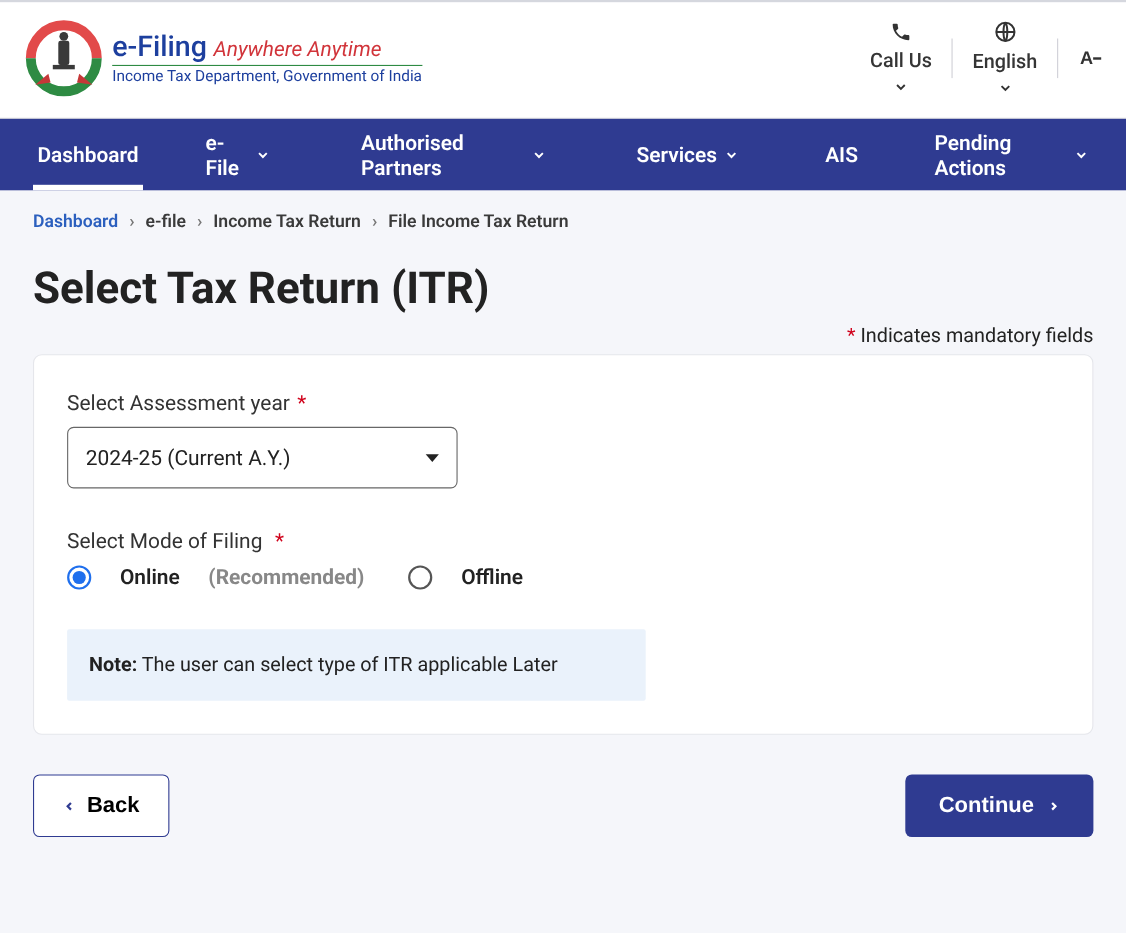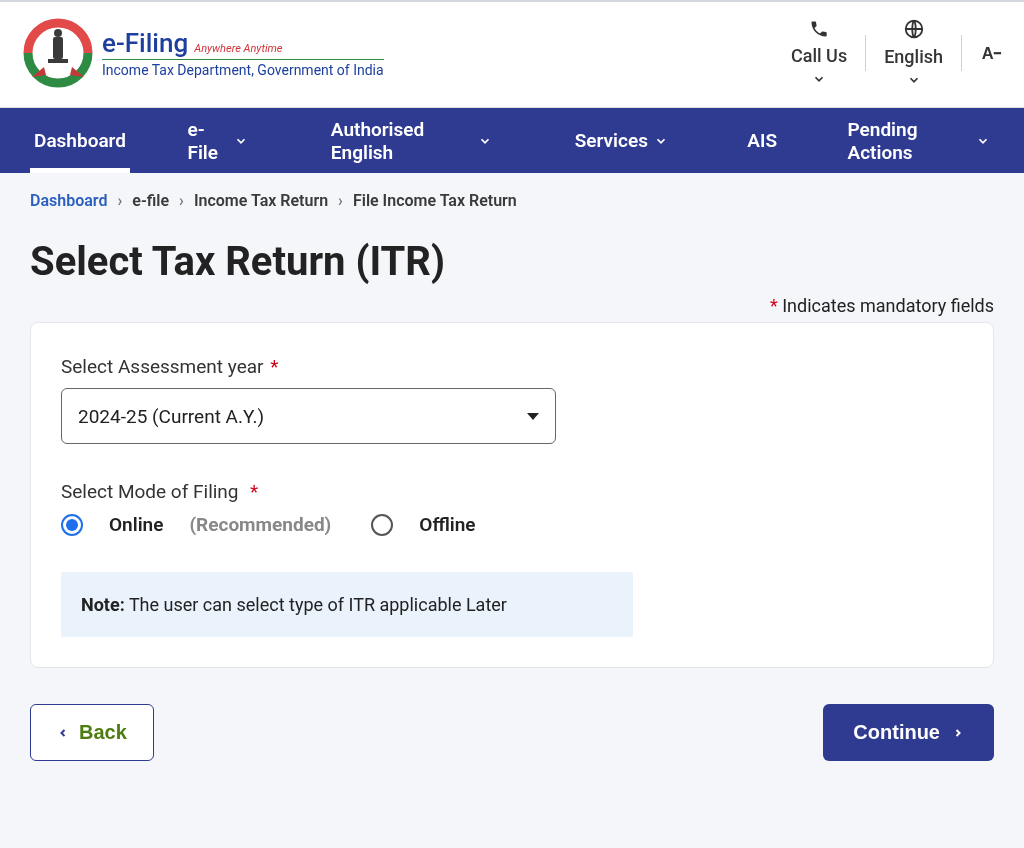--- a/index.html
+++ b/index.html
@@ -25,21 +25,21 @@
     margin-right: 8px;
   }
   .logo-emblem svg { width: 72px; height: 72px; }
   .logo-text { flex: 0 0 auto; }
   .logo-line1 {
     display: flex; align-items: baseline; gap: 6px;
     border-bottom: 1.5px solid #2e8b43;
     padding-bottom: 1px;
   }
   .logo-efiling { color: #1d3f9e; font-size: 26px; font-weight: 500; }
-  .logo-tag { color: #d1343a; font-style: italic; font-size: 11px; }
+  .logo-tag { color: #d1343a; font-style: italic; font-size: 19px; }
   .logo-line2 { color: #1d3f9e; font-size: 14px; margin-top: 2px; }
   .topbar-spacer { flex: 1; }
   .topbar-item {
     display: flex; align-items: center; gap: 6px;
     color: #353535; font-size: 18px; font-weight: 500;
     padding: 6px 18px;
     cursor: pointer;
     flex-direction: column;
   }
   .topbar-sep { width: 1px; height: 36px; background: #cfcfd6; }
@@ -86,21 +86,21 @@
     background: #fff;
     border: 1px solid #e5e6eb;
     border-radius: 8px;
     padding: 32px 30px 30px 30px;
   }
   .field-label {
     font-size: 19px; color: #333; margin-bottom: 10px;
   }
   .field-label .star { color: #d0021b; padding-left: 2px; }
   .select-box {
-    width: 495px; height: 56px;
+    width: 355px; height: 56px;
     border: 1.5px solid #676767;
     border-radius: 6px;
     display: flex; align-items: center; justify-content: space-between;
     padding: 0 16px;
     font-size: 19px;
     cursor: pointer;
     background: #fff;
     margin-bottom: 36px;
   }
   .caret-down {
@@ -120,31 +120,31 @@
     border: 2.5px solid #555;
     display: flex; align-items: center; justify-content: center;
   }
   .radio-circle.checked { border-color: #1f6fed; }
   .radio-dot { width: 12px; height: 12px; border-radius: 50%; background: #1f6fed; }
   .recommended { color: #888; font-weight: 700; }
   .note-box {
     background: #eaf2fb;
     padding: 22px 20px;
     font-size: 18px;
-    width: 572px;
+    width: 526px;
     border-radius: 2px;
   }
   .note-box .note-label { font-weight: 700; }
   .footer-btns {
     display: flex; justify-content: space-between;
     margin-top: 36px;
   }
   .btn-back {
     border: 1.6px solid #2f3b91;
-    color: #4d7c0f;
+    color: #000000;
     background: #fff;
     border-radius: 6px;
     font-size: 20px; font-weight: 600;
     padding: 16px 26px;
     display: flex; align-items: center; gap: 10px;
     cursor: pointer;
   }
   .btn-continue {
     background: #2f3b91;
     color: #fff;
@@ -227,21 +227,21 @@
   <div class="nav-item">
     <span>e-File</span>
     <span class="icon">
         <svg width="14" height="14" viewBox="0 0 24 24" fill="none" stroke="#fff" stroke-width="3">
           <polyline points="6 9 12 15 18 9"></polyline>
         </svg>
       </span>
   </div>
   <div class="nav-gap-2"></div>
   <div class="nav-item">
-    <span>Authorised English</span>
+    <span>Authorised Partners</span>
     <span class="icon">
         <svg width="14" height="14" viewBox="0 0 24 24" fill="none" stroke="#fff" stroke-width="3">
           <polyline points="6 9 12 15 18 9"></polyline>
         </svg>
       </span>
   </div>
   <div class="nav-gap-3"></div>
   <div class="nav-item">
     <span>Services</span>
     <span class="icon">

